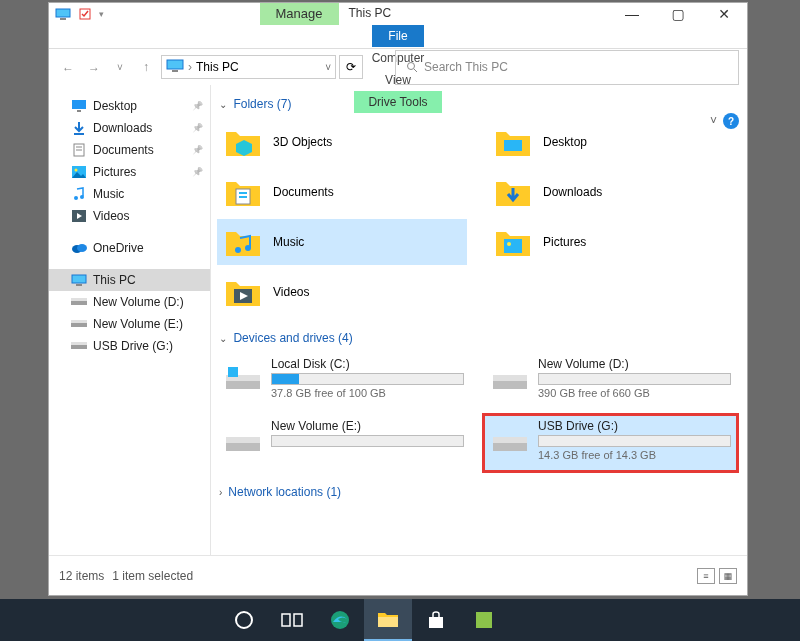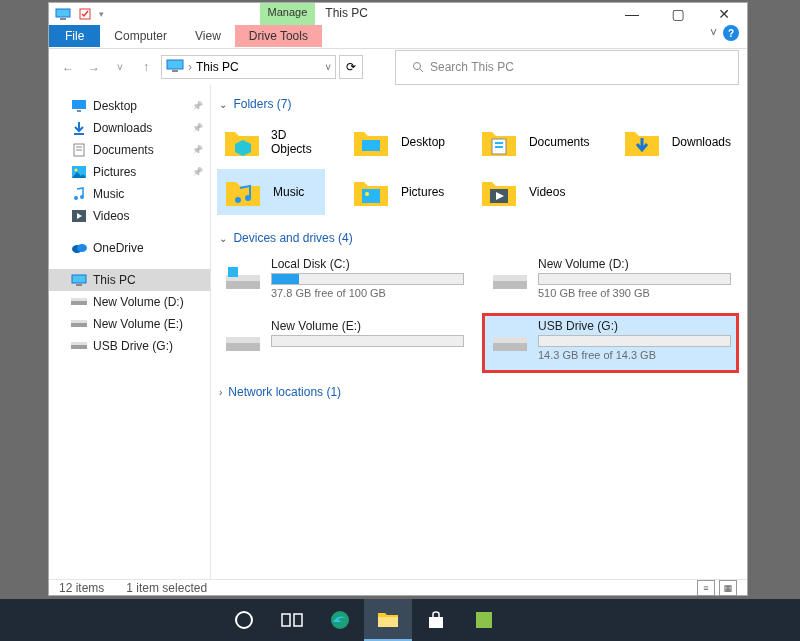--- a/index.html
+++ b/index.html
@@ -1,61 +1,61 @@
 <!DOCTYPE html>
 <html><head>
 <meta charset="utf-8">
 <style>
 * { box-sizing: border-box; margin: 0; padding: 0; font-family: "Segoe UI", Tahoma, sans-serif; font-size: 12px; }
 body { background: #6b6b6b; width: 800px; height: 641px; overflow: hidden; position: relative; }
 .window { position: absolute; left: 48px; top: 2px; width: 700px; height: 594px; background: #fff; border: 1px solid #aaa; display: flex; flex-direction: column; }
 .titlebar { height: 22px; display: flex; align-items: stretch; background: #fff; }
 .qat { display: flex; align-items: center; gap: 6px; padding: 0 6px; }
 .qat-icon { width: 16px; height: 14px; display: flex; align-items: center; justify-content: center; }
-.contextual-tab { margin-left: 150px; background: #A7E8A3; color: #333; padding: 3px 8px; font-size: 11px; }
+.contextual-tab { margin-left: 150px; background: #A7E8A3; color: #333; padding: 3px 16px; font-size: 13px; }
 .title-text { flex: 1; padding: 3px 10px; color: #333; }
 .win-controls { display: flex; }
 .win-btn { width: 46px; display: flex; align-items: center; justify-content: center; color: #333; font-size: 14px; }
-.ribbon-tabs { height: 24px; display: flex; align-items: flex-start; border-bottom: 1px solid #ddd; }
+.ribbon-tabs { height: 24px; display: flex; align-items: center; border-bottom: 1px solid #ddd; flex-direction: column; }
 .file-tab { background: #1979CA; color: #fff; padding: 4px 16px; display: flex; align-items: center; }
 .tab { padding: 4px 14px; display: flex; align-items: center; color: #444; }
-.tool-tab { background: #fca5a5; color: #333; }
+.tool-tab { background: #86efac; color: #333; }
 .ribbon-right { margin-left: auto; display: flex; align-items: center; padding: 0 8px; gap: 6px; }
 .help-circle { width: 16px; height: 16px; border-radius: 50%; background: #1E88E5; color: #fff; display: flex; align-items: center; justify-content: center; font-size: 10px; font-weight: bold; }
 .navbar { height: 36px; display: flex; align-items: center; padding: 4px 8px; gap: 4px; }
 .nav-btn { width: 22px; height: 22px; display: flex; align-items: center; justify-content: center; color: #888; }
 .address { flex: 0 0 175px; height: 24px; border: 1px solid #ccc; display: flex; align-items: center; padding: 0 4px; gap: 4px; position: relative; }
 .address .addr-icon { width: 18px; height: 16px; }
 .address .chev { position: absolute; right: 4px; color: #666; font-size: 10px; }
 .refresh-box { width: 24px; height: 24px; border: 1px solid #ccc; display: flex; align-items: center; justify-content: center; margin-left: -1px; }
-.search { flex: 1; height: 35px; border: 1px solid #ccc; display: flex; align-items: center; padding: 0 16px; margin-left: 28px; color: #888; gap: 6px; }
+.search { flex: 1; height: 35px; border: 1px solid #ccc; display: flex; align-items: center; padding: 0 10px; margin-left: 28px; color: #888; gap: 6px; }
 .body { flex: 1; display: flex; overflow: hidden; }
 .sidebar { width: 162px; border-right: 1px solid #e5e5e5; padding: 10px 0; }
 .side-item { height: 22px; display: flex; align-items: center; padding: 0 6px 0 22px; gap: 6px; color: #222; }
 .side-item.pinned::after { content: "📌"; margin-left: auto; font-size: 9px; opacity: .4; filter: grayscale(1); }
 .side-item.sel { background: #d9d9d9; }
 .side-item .ic { width: 16px; height: 14px; display: flex; align-items: center; justify-content: center; }
 .side-spacer { height: 10px; }
 .content { flex: 1; overflow: auto; padding: 6px 10px 6px 6px; }
 .group-header { display: flex; align-items: center; gap: 6px; color: #1A5FB4; padding: 6px 4px 8px 2px; font-size: 13px; }
 .group-header .gh-chev { color: #555; font-size: 10px; }
-.folder-grid { display: grid; grid-template-columns: 1fr 1fr 1fr 1fr; gap: 4px 20px; margin-bottom: 10px; }
+.folder-grid { display: grid; grid-template-columns: 1fr 1fr; gap: 4px 20px; margin-bottom: 10px; }
 .folder-item { display: flex; align-items: center; gap: 10px; height: 46px; padding: 2px 6px; }
 .folder-item.sel { background: #CCE8FF; }
 .folder-icon { width: 40px; height: 40px; display: flex; align-items: center; justify-content: center; }
 .drive-grid { display: grid; grid-template-columns: 1fr 1fr; gap: 6px 14px; margin-bottom: 8px; }
 .drive-item { display: flex; align-items: flex-start; gap: 8px; height: 56px; padding: 4px 6px; position: relative; }
 .drive-item.sel { background: #CCE8FF; outline: 3px solid #E53935; outline-offset: -1px; }
 .drive-icon { width: 40px; height: 32px; display: flex; align-items: center; justify-content: center; margin-top: 6px; }
 .drive-info { flex: 1; display: flex; flex-direction: column; gap: 2px; }
 .drive-name { color: #222; }
 .bar { height: 12px; border: 1px solid #bcbcbc; background: #eee; position: relative; }
 .bar-fill { position: absolute; left: 0; top: 0; bottom: 0; background: #24A0ED; }
 .drive-free { color: #6b6b6b; font-size: 11px; }
-.statusbar { height: 16px; border-top: 1px solid #e5e5e5; display: flex; align-items: center; padding: 0 10px; color: #555; gap: 22px; }
+.statusbar { height: 40px; border-top: 1px solid #e5e5e5; display: flex; align-items: center; padding: 0 10px; color: #555; gap: 8px; }
 .view-btns { margin-left: auto; display: flex; gap: 4px; }
 .view-btn { width: 18px; height: 16px; border: 1px solid #999; display: flex; align-items: center; justify-content: center; font-size: 9px; }
 .taskbar { position: absolute; left: 0; right: 0; bottom: 0; height: 42px; background: #1F2A36; display: flex; align-items: center; padding-left: 220px; gap: 0; }
 .task-btn { width: 48px; height: 42px; display: flex; align-items: center; justify-content: center; }
 .task-btn.active { background: #3a4a5a; border-bottom: 2px solid #76B9ED; }
 
 svg { display: block; }
 </style>
 </head>
 <body>
@@ -344,21 +344,21 @@
               <svg width="38" height="28" viewBox="0 0 38 28">
                 <rect x="2" y="14" width="34" height="10" fill="#BDBDBD"></rect>
                 <rect x="2" y="10" width="34" height="6" fill="#E0E0E0"></rect>
               </svg>
             </span>
           <div class="drive-info">
             <div class="drive-name">New Volume (D:)</div>
             <div class="bar">
                 <div class="bar-fill" style="width:0%"></div>
               </div>
-            <div class="drive-free">510 GB free of 390 GB</div>
+            <div class="drive-free">390 GB free of 660 GB</div>
           </div>
         </div>
         <div class="drive-item">
           <span class="drive-icon">
               <svg width="38" height="28" viewBox="0 0 38 28">
                 <rect x="2" y="14" width="34" height="10" fill="#BDBDBD"></rect>
                 <rect x="2" y="10" width="34" height="6" fill="#E0E0E0"></rect>
               </svg>
             </span>
           <div class="drive-info">

